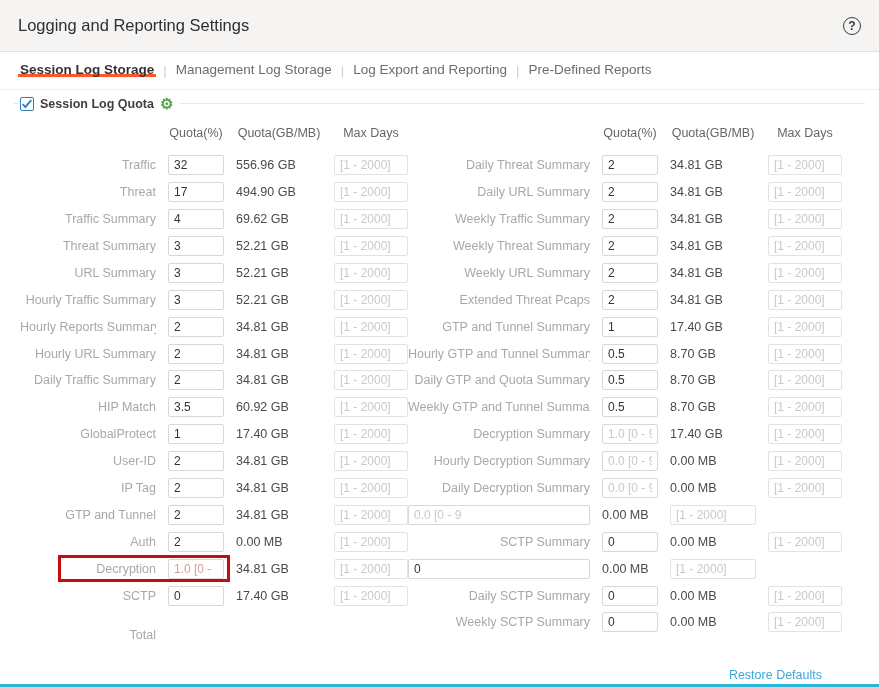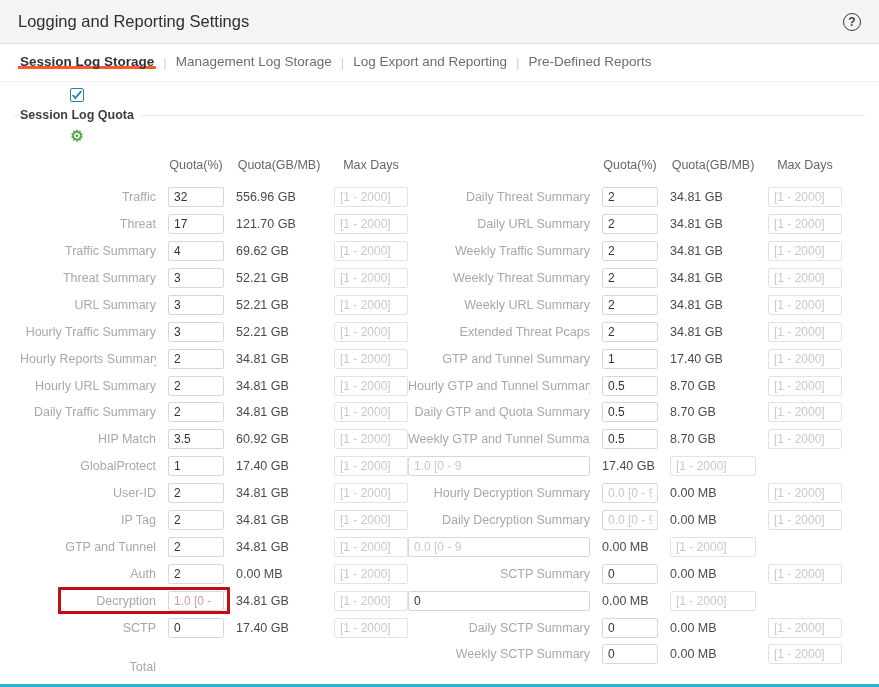--- a/index.html
+++ b/index.html
@@ -5,21 +5,21 @@
   * { box-sizing: border-box; }
   html, body { margin:0; padding:0; }
   body {
     width:879px; height:687px; overflow:hidden;
     font-family:"Liberation Sans", sans-serif;
     background:#ffffff; position:relative;
   }
 
   
   .titlebar {
-    height:44px; background:#f5f4f2; border-bottom:1px solid #e2e1df;
+    height:52px; background:#f5f4f2; border-bottom:1px solid #e2e1df;
     display:flex; align-items:center; justify-content:space-between;
     padding:0 18px;
   }
   .title { font-size:16.5px; color:#2f2f2f; }
   .help-icon {
     width:18px; height:18px; border:1.7px solid #3c3c3c; border-radius:50%;
     display:flex; align-items:center; justify-content:center;
     font-size:12px; font-weight:bold; color:#3c3c3c; cursor:pointer;
   }
 
@@ -37,21 +37,21 @@
   .tab-sep { color:#cfcfcf; display:flex; align-items:center; font-size:13px; }
 
   
   fieldset.quota-fieldset {
     margin:6px 14px 0 14px; padding:0 4px;
     border:none; border-top:1px solid #e7e7e7;
   }
   legend {
     display:flex; align-items:center; gap:6px;
     padding:0 7px 0 2px; margin-left:0px;
-    font-size:12.5px; font-weight:bold; color:#3f3f3f;flex-direction:column;
+    font-size:12.5px; font-weight:bold; color:#3f3f3f;
   }
   .checkbox {
     width:14px; height:14px; border:1px solid #2e7fb5; border-radius:2px;
     background:#fff; display:inline-flex; align-items:center; justify-content:center;
     cursor:pointer;
   }
   .gear-icon { color:#54a944; font-size:15px; line-height:1; cursor:pointer; }
 
   .columns { display:flex; padding:0 0 0 2px; }
   .col { }
@@ -144,21 +144,21 @@
         <div id="left-rows">
             <div class="row">
     <div class="row-label">Traffic</div>
     <input type="text" class="quota-input" value="32" style="">
     <div class="size">556.96 GB</div>
     <input type="text" class="maxdays-input" placeholder="[1 - 2000]" style="">
   </div>
             <div class="row">
     <div class="row-label">Threat</div>
     <input type="text" class="quota-input" value="17" style="">
-    <div class="size">121.70 GB</div>
+    <div class="size">494.90 GB</div>
     <input type="text" class="maxdays-input" placeholder="[1 - 2000]" style="">
   </div>
             <div class="row">
     <div class="row-label">Traffic Summary</div>
     <input type="text" class="quota-input" value="4" style="">
     <div class="size">69.62 GB</div>
     <input type="text" class="maxdays-input" placeholder="[1 - 2000]" style="">
   </div>
             <div class="row">
     <div class="row-label">Threat Summary</div>
@@ -312,20 +312,21 @@
     <div class="size">8.70 GB</div>
     <input type="text" class="maxdays-input" placeholder="[1 - 2000]" style="">
   </div>
             <div class="row">
     <div class="row-label">Weekly GTP and Tunnel Summary</div>
     <input type="text" class="quota-input" value="0.5" style="">
     <div class="size">8.70 GB</div>
     <input type="text" class="maxdays-input" placeholder="[1 - 2000]" style="">
   </div>
             <div class="row">
+    <div class="row-label">Decryption Summary</div>
     <input type="text" class="quota-input" placeholder="1.0 [0 - 9" style="">
     <div class="size">17.40 GB</div>
     <input type="text" class="maxdays-input" placeholder="[1 - 2000]" style="">
   </div>
             <div class="row">
     <div class="row-label">Hourly Decryption Summary</div>
     <input type="text" class="quota-input" placeholder="0.0 [0 - 9" style="">
     <div class="size">0.00 MB</div>
     <input type="text" class="maxdays-input" placeholder="[1 - 2000]" style="">
   </div>

